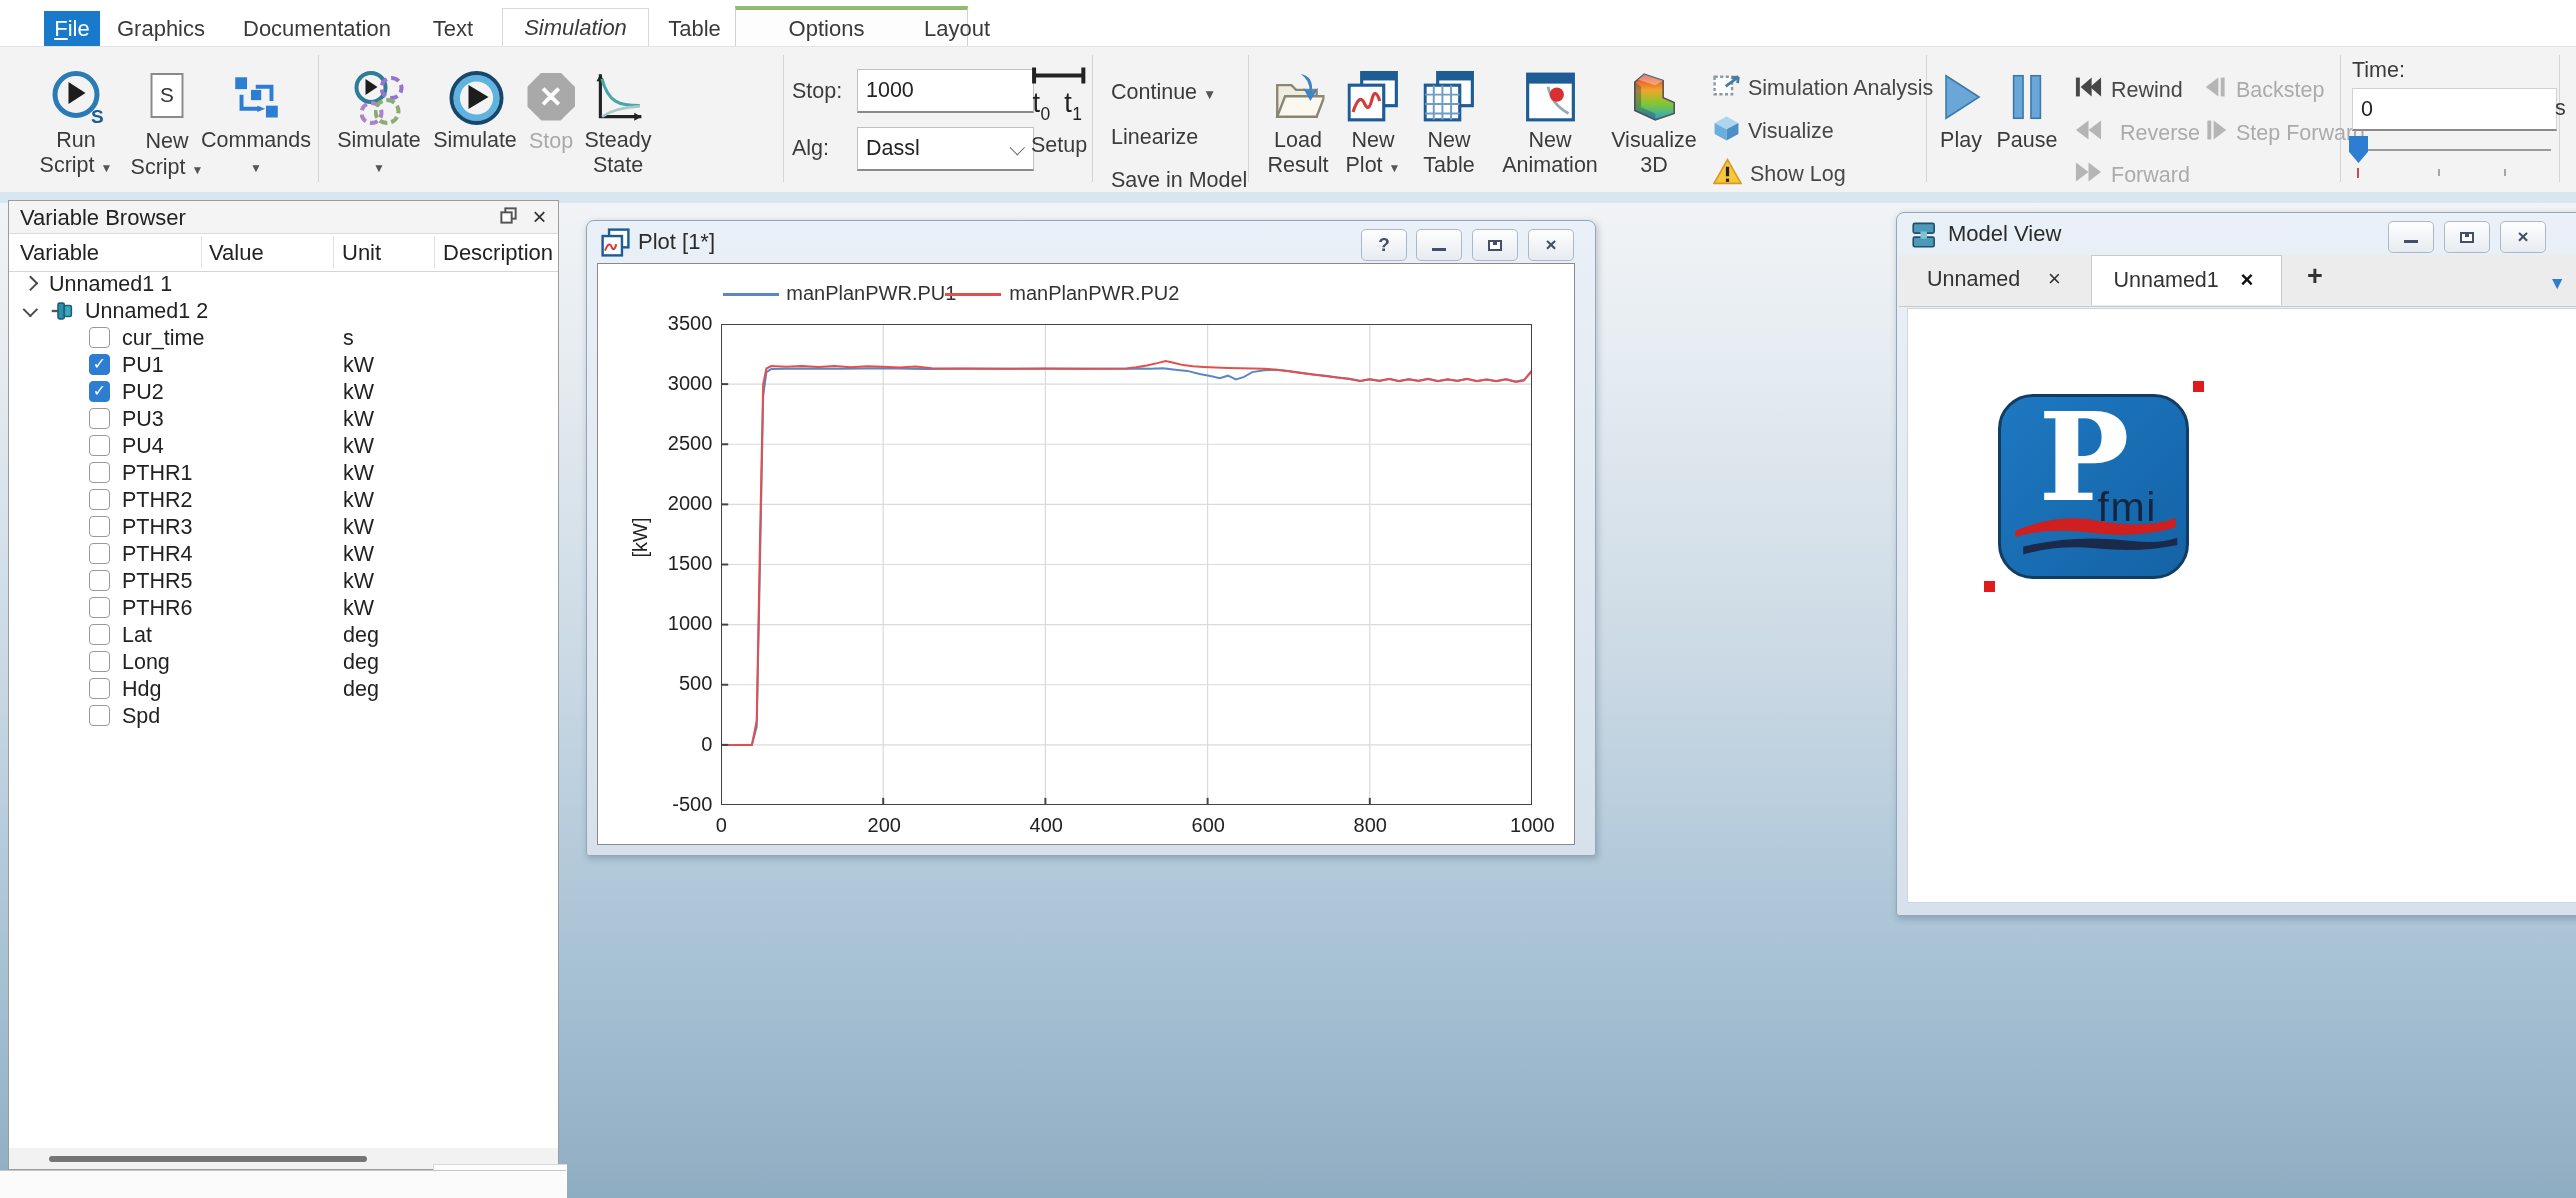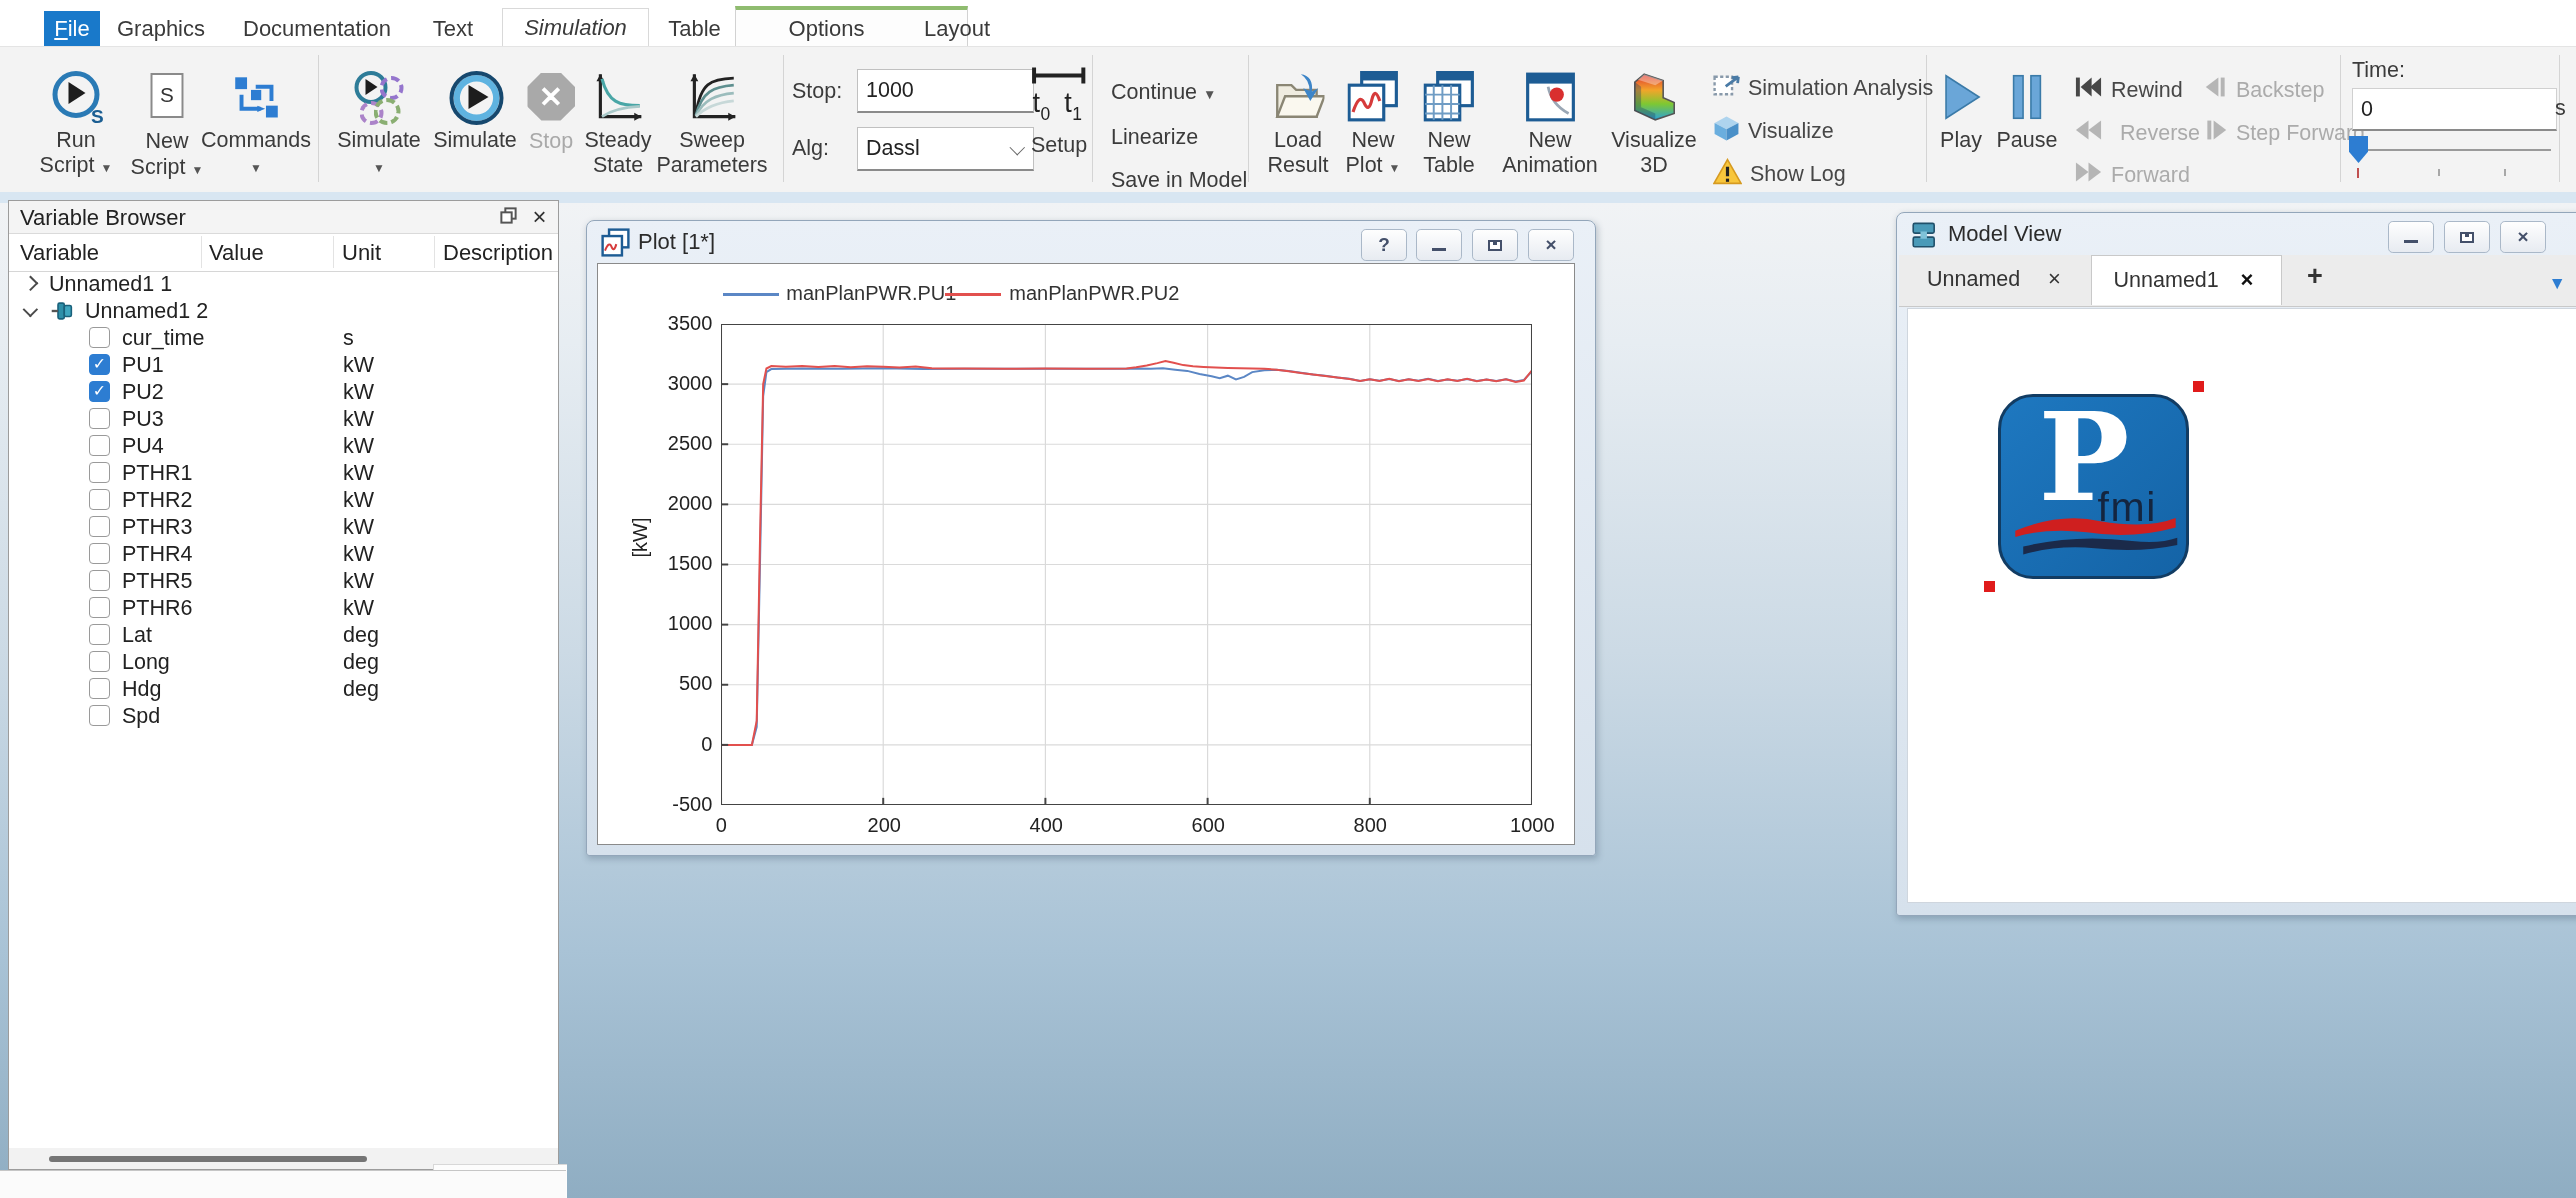--- a/index.html
+++ b/index.html
@@ -188,34 +188,20 @@
       <div class="bicon">
         <svg class="svgw" width="52" height="52" viewBox="0 0 66 66">
           <path d="M10 4 L10 58 L62 58" stroke="#222" stroke-width="4" fill="none"></path>
           <path d="M10 4 l-5 9 h10 z M62 58 l-9 -5 v10 z" fill="#222"></path>
           <path d="M12 10 C20 40 34 44 60 44" stroke="#49a6a6" stroke-width="4" fill="none"></path>
           <path d="M12 58 C24 50 38 46 60 45" stroke="#a9c9c9" stroke-width="3.5" fill="none"></path>
         </svg>
       </div>
       <div class="blab"><span>Steady</span></div>
       <div class="blab"><span>State</span></div>
-    </div>
-    <div class="bigbtn" style="left:712px;width:127px;">
-      <div class="bicon">
-        <svg class="svgw" width="52" height="52" viewBox="0 0 66 66">
-          <path d="M10 4 L10 58 L62 58" stroke="#222" stroke-width="4" fill="none"></path>
-          <path d="M10 4 l-5 9 h10 z M62 58 l-9 -5 v10 z" fill="#222"></path>
-          <path d="M12 54 C18 16 30 10 60 9" stroke="#222" stroke-width="3.5" fill="none"></path>
-          <path d="M12 56 C20 26 34 20 60 18" stroke="#5e8f8f" stroke-width="3.5" fill="none"></path>
-          <path d="M12 57 C22 36 38 30 60 28" stroke="#9bbcbc" stroke-width="3.5" fill="none"></path>
-          <path d="M12 58 C24 46 40 40 60 38" stroke="#c7d8d8" stroke-width="3.5" fill="none"></path>
-        </svg>
-      </div>
-      <div class="blab"><span>Sweep</span></div>
-      <div class="blab"><span>Parameters</span></div>
     </div>
 
     <div class="riblabel" style="left:792px;top:32px;">Stop:</div>
     <div class="ribinput" style="left:857px;top:22px;width:167px;height:41px;">
         <span>1000</span>
       </div>
     <div class="riblabel" style="left:792px;top:89px;">Alg:</div>
     <div class="ribinput" style="left:857px;top:80px;width:167px;height:41px;">
         <span>Dassl</span>
         <span class="chevdn" style="position:absolute;right:11px;top:14.3px;"></span>

